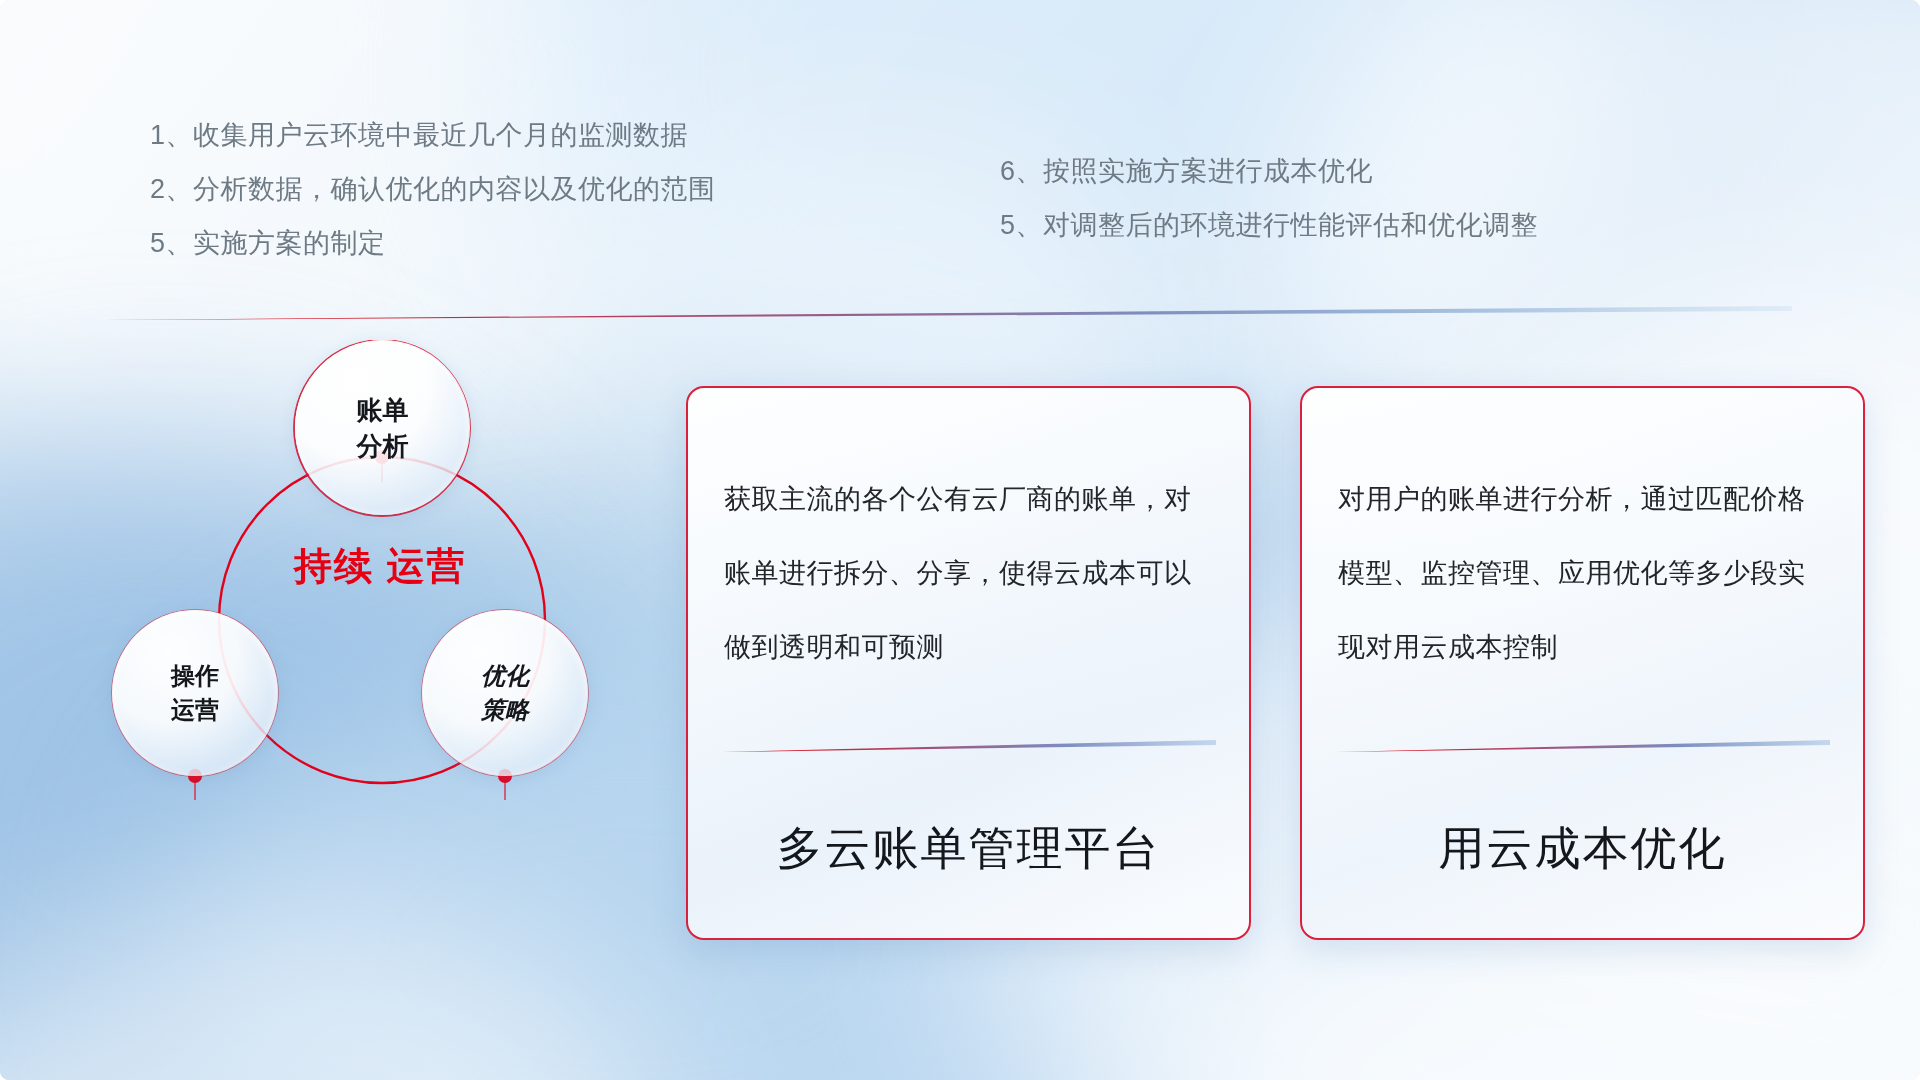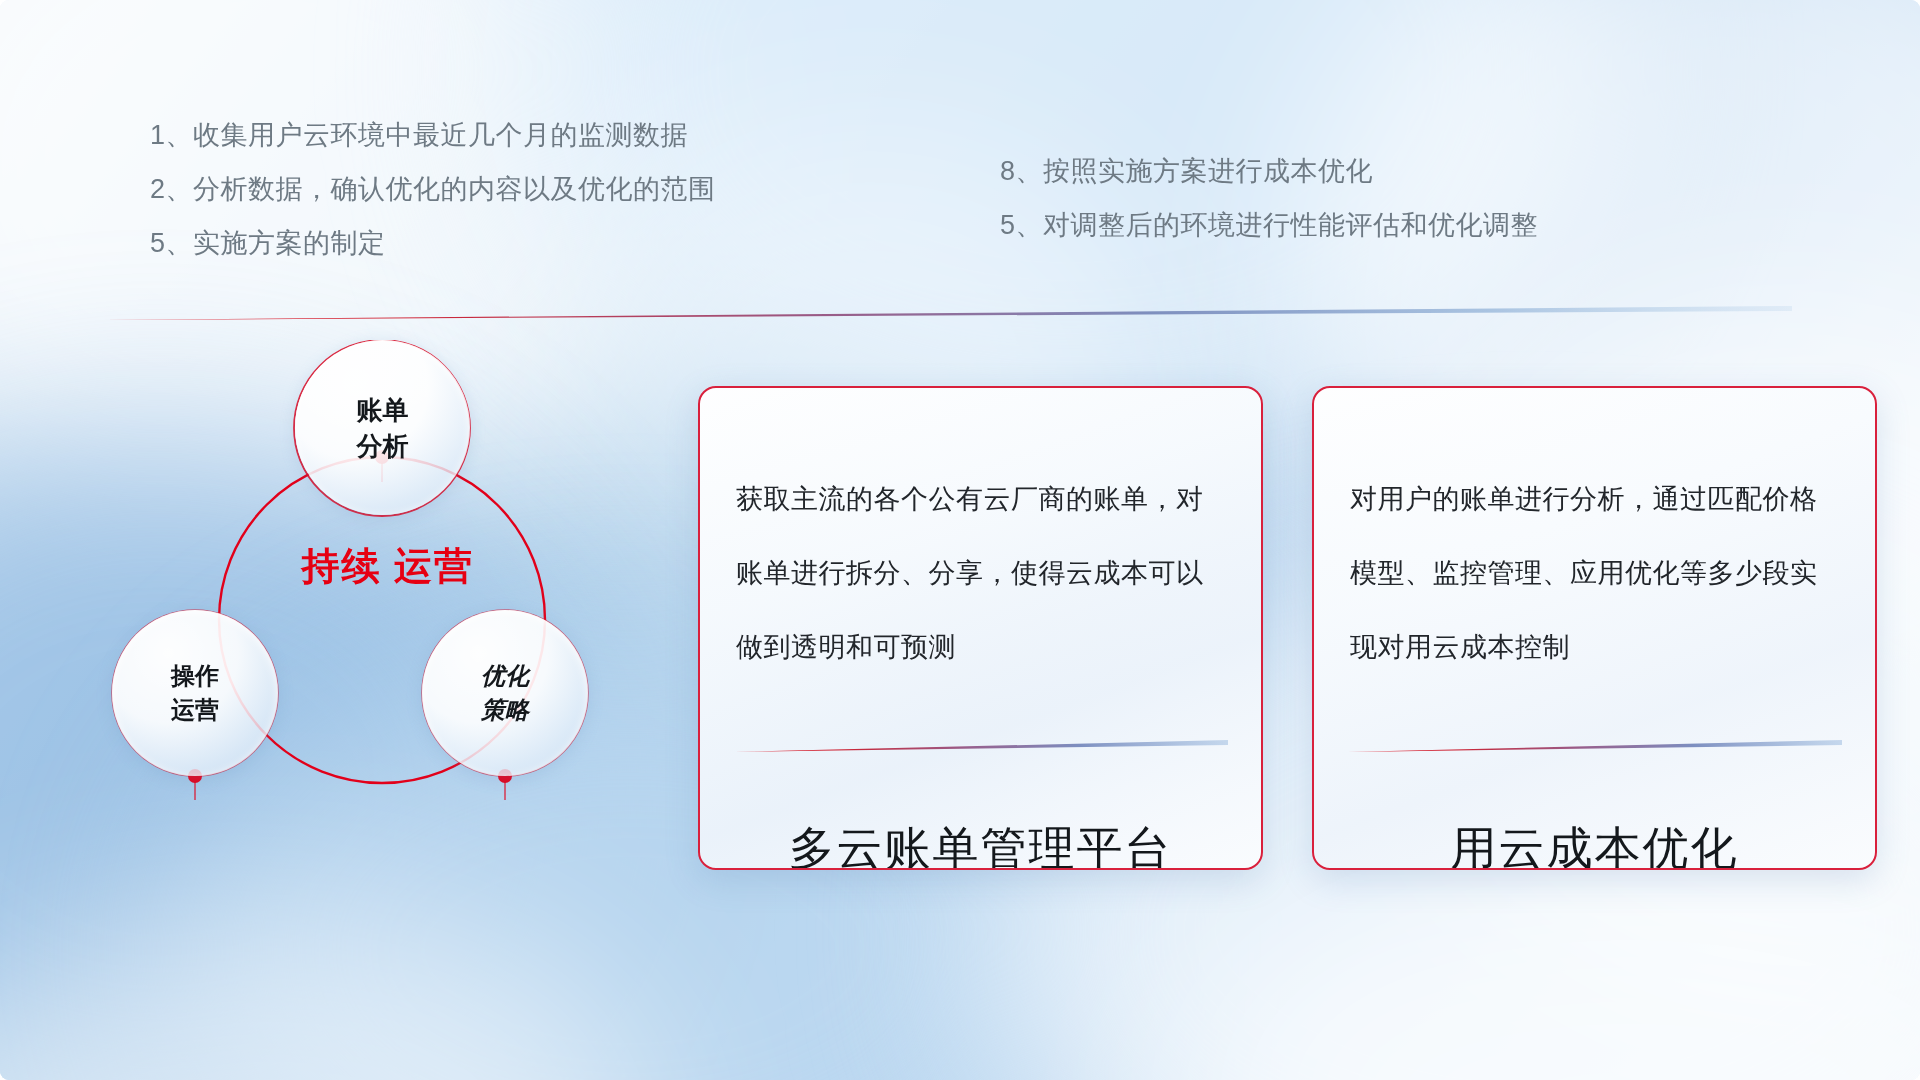--- a/index.html
+++ b/index.html
@@ -126,45 +126,44 @@
     font-size: 24px;
     line-height: 34px;
     font-style: italic;
   }
 
   .center-label {
     position: absolute;
     left: 204px;
     top: 203px;
     width: 180px;
-    text-align: right;
+    text-align: left;
     font-size: 38px;
     line-height: 46px;
     font-weight: bold;
     color: #e60012;
     letter-spacing: 2px;
   }
 
   
   .card {
     position: absolute;
     top: 386px;
     width: 565px;
-    height: 484px;
+    height: 554px;
     border-radius: 18px;
     border: 2px solid #d9203c;
     background: linear-gradient(160deg,
         rgba(255,255,255,0.97) 0%,
         rgba(248,251,254,0.95) 34%,
         rgba(238,244,251,0.93) 66%,
         rgba(250,252,254,0.97) 100%);
     box-shadow: 0 10px 34px rgba(86,130,180,0.20);
     box-sizing: border-box;
     overflow: hidden;
-    margin-left: 12px;
   }
   .card-1 { left: 686px; }
   .card-2 { left: 1300px; }
 
   .card-body {
     position: absolute;
     left: 36px;
     top: 74px;
     width: 494px;
     font-size: 27px;
@@ -209,21 +208,21 @@
   <div class="blob blob-i"></div>
   <div class="blob blob-j"></div>
 
   <div class="steps">
     <div class="steps-col steps-col-left">
       <div class="step-line">1、收集用户云环境中最近几个月的监测数据</div>
       <div class="step-line">2、分析数据，确认优化的内容以及优化的范围</div>
       <div class="step-line">5、实施方案的制定</div>
     </div>
     <div class="steps-col steps-col-right">
-      <div class="step-line">8、按照实施方案进行成本优化</div>
+      <div class="step-line">6、按照实施方案进行成本优化</div>
       <div class="step-line">5、对调整后的环境进行性能评估和优化调整</div>
     </div>
   </div>
 
   <div class="divider-wrap">
     <svg class="divider" viewBox="0 0 1690 14" preserveAspectRatio="none">
       <defs>
         <linearGradient id="divGrad" x1="0" y1="0" x2="1" y2="0">
           <stop offset="0%" stop-color="#e30613"></stop>
           <stop offset="18%" stop-color="#cf2233"></stop>

